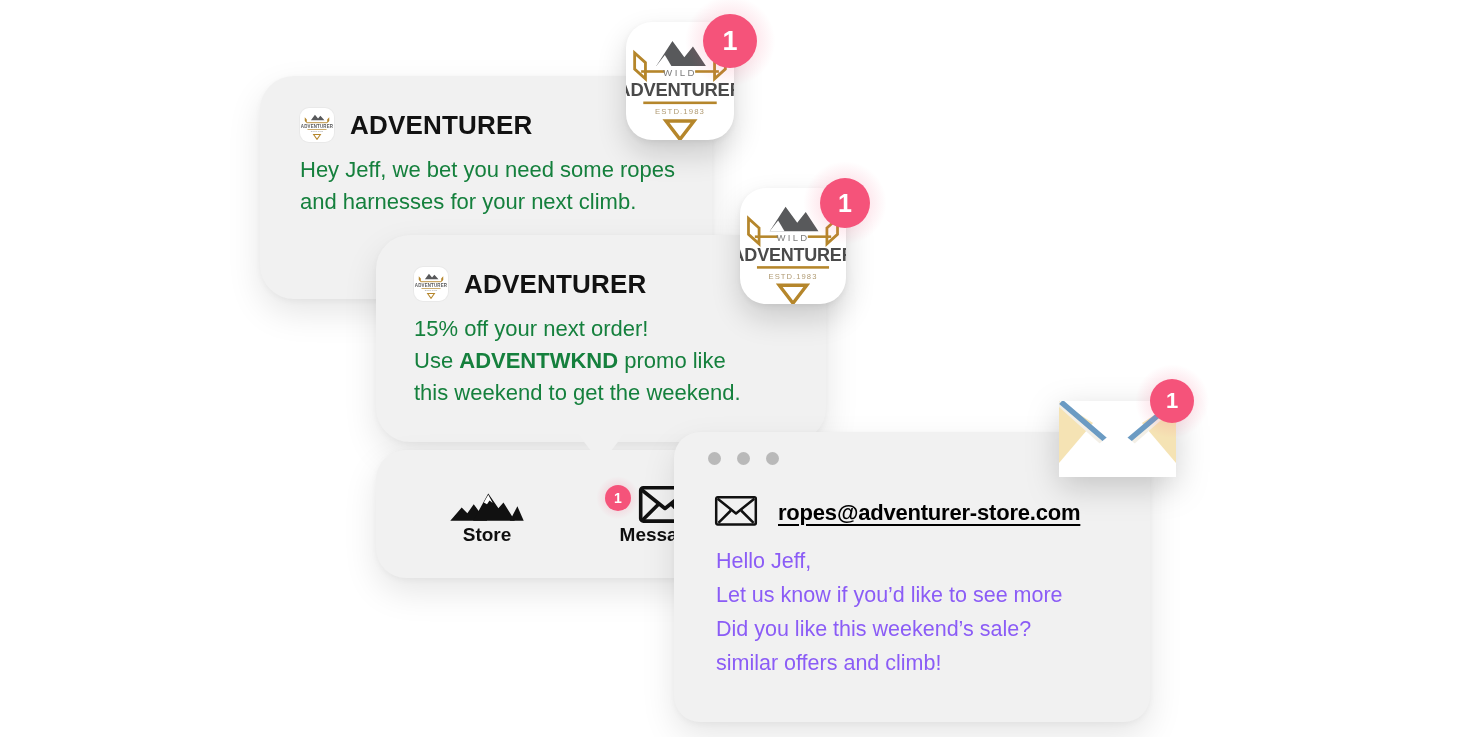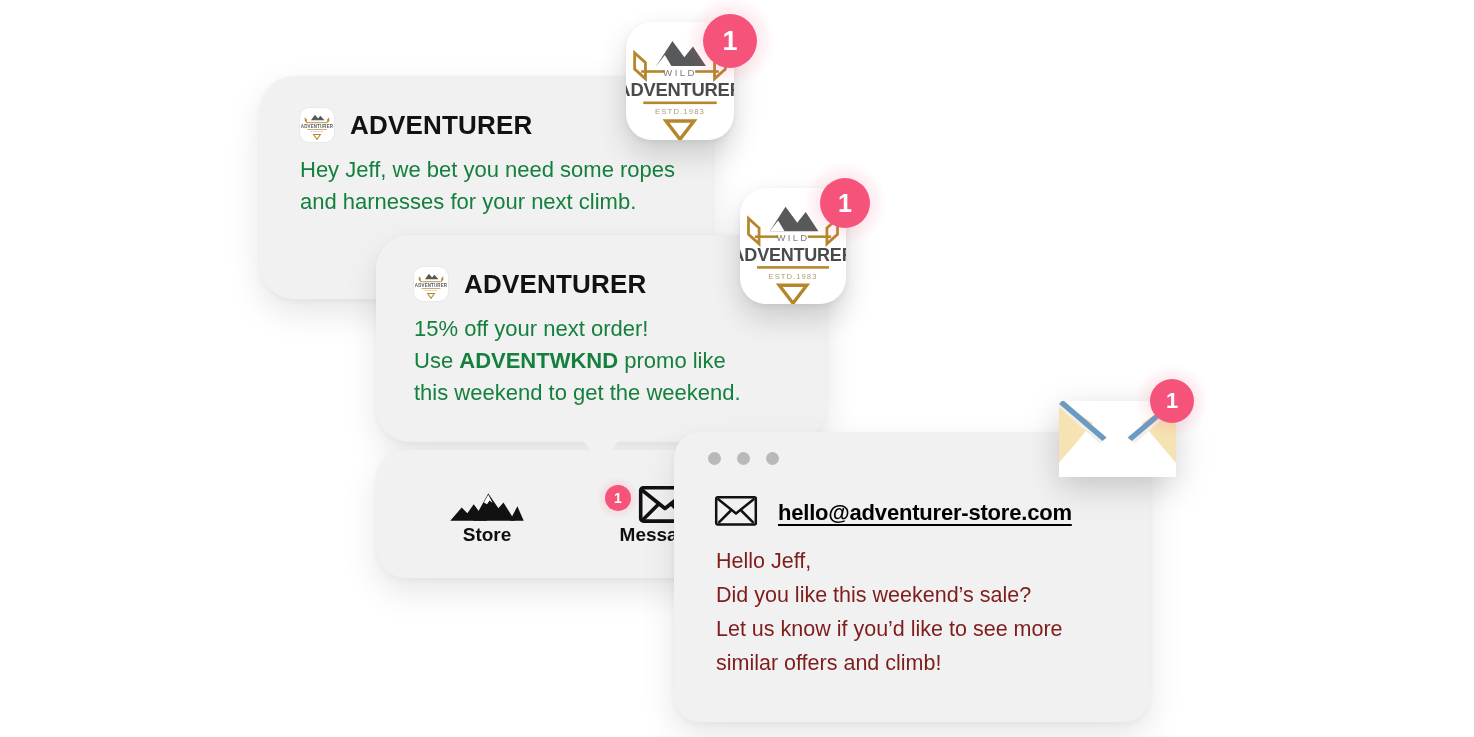--- a/index.html
+++ b/index.html
@@ -184,21 +184,21 @@
     font-weight: 700;
     color: #000000;
     text-decoration: underline;
     text-underline-offset: 4px;
     letter-spacing: -0.2px;
   }
   .email-body {
     padding: 13px 30px 0 42px;
     font-size: 21.5px;
     line-height: 34px;
-    color: #7f1d1d;
+    color: #8b5cf6;
   }
 
   
   #envelope-art {
     position: absolute;
     left: 1059px;
     top: 401px;
     width: 117px;
     height: 76px;
     z-index: 30;
@@ -320,26 +320,26 @@
       <div class="win-dot"></div>
     </div>
     <div class="email-from-row">
       <div>
         <svg viewBox="0 0 60 44" width="44" height="33" aria-hidden="true">
           <rect x="3" y="4" width="54" height="37" rx="2" fill="none" stroke="#111111" stroke-width="3.4"></rect>
           <path d="M5 6 L30 26 L55 6" fill="none" stroke="#111111" stroke-width="3.4" stroke-linejoin="round"></path>
           <path d="M6 39 L23 22 M54 39 L37 22" fill="none" stroke="#111111" stroke-width="3.4"></path>
         </svg>
       </div>
-      <div class="email-address">hello@adventurer-store.com</div>
+      <div class="email-address">ropes@adventurer-store.com</div>
     </div>
     <div class="email-body">
       <div>Hello Jeff,</div>
+      <div>Let us know if you’d like to see more</div>
       <div>Did you like this weekend’s sale?</div>
-      <div>Let us know if you’d like to see more</div>
       <div>similar offers and climb!</div>
     </div>
   </div>
 
   <div id="envelope-art">
     <svg viewBox="0 0 117 76" width="117" height="76" aria-hidden="true">
       <rect x="0" y="0" width="117" height="76" fill="#ffffff"></rect>
       <path d="M0 0 L0 62 L34 22 Z" fill="#f5e3b4"></path>
       <path d="M117 0 L117 62 L83 22 Z" fill="#f5e3b4"></path>
       <path d="M0 0 L58 50 L117 0 L117 6 L58 58 L0 6 Z" fill="#f3efe6"></path>

